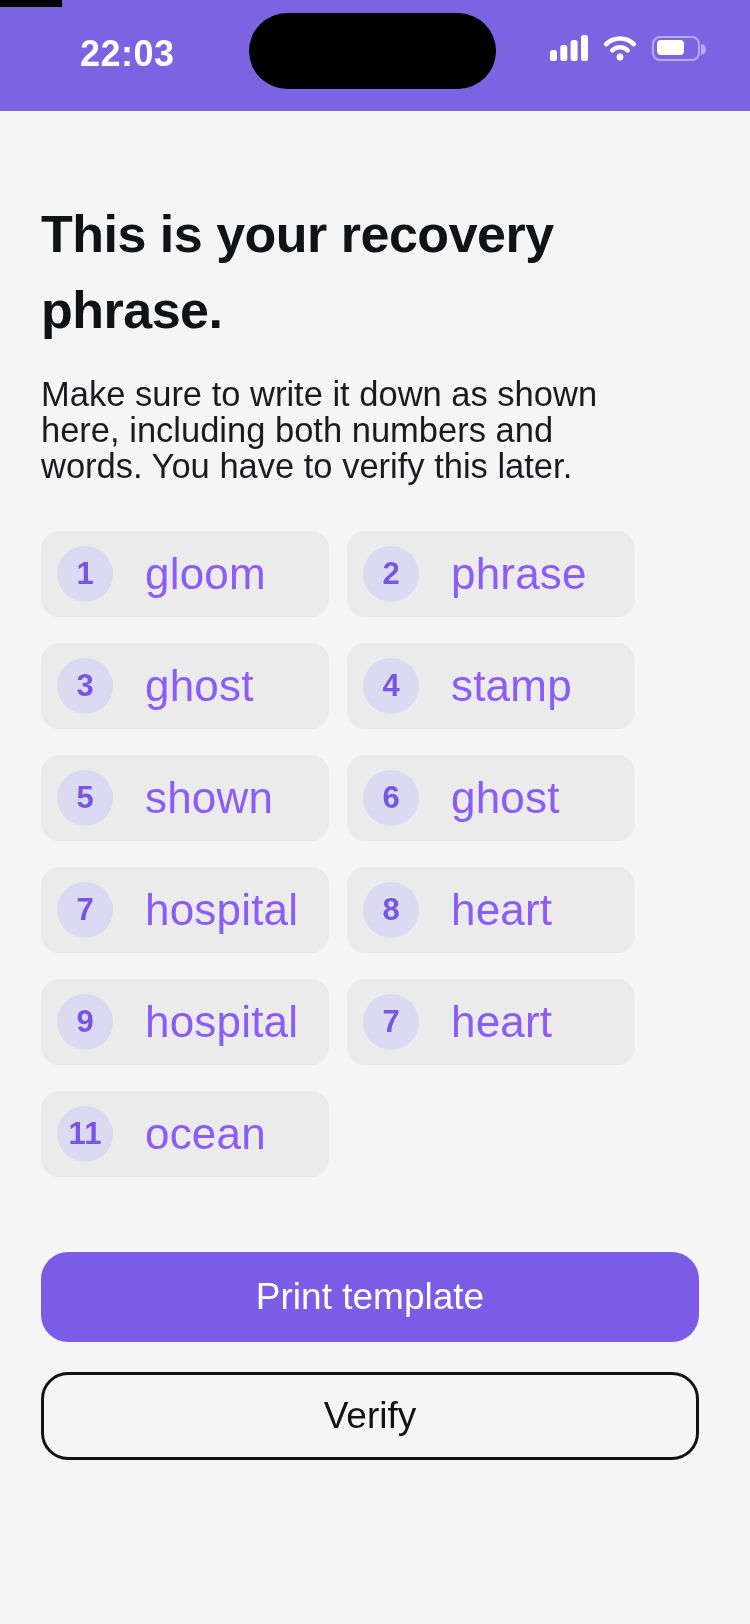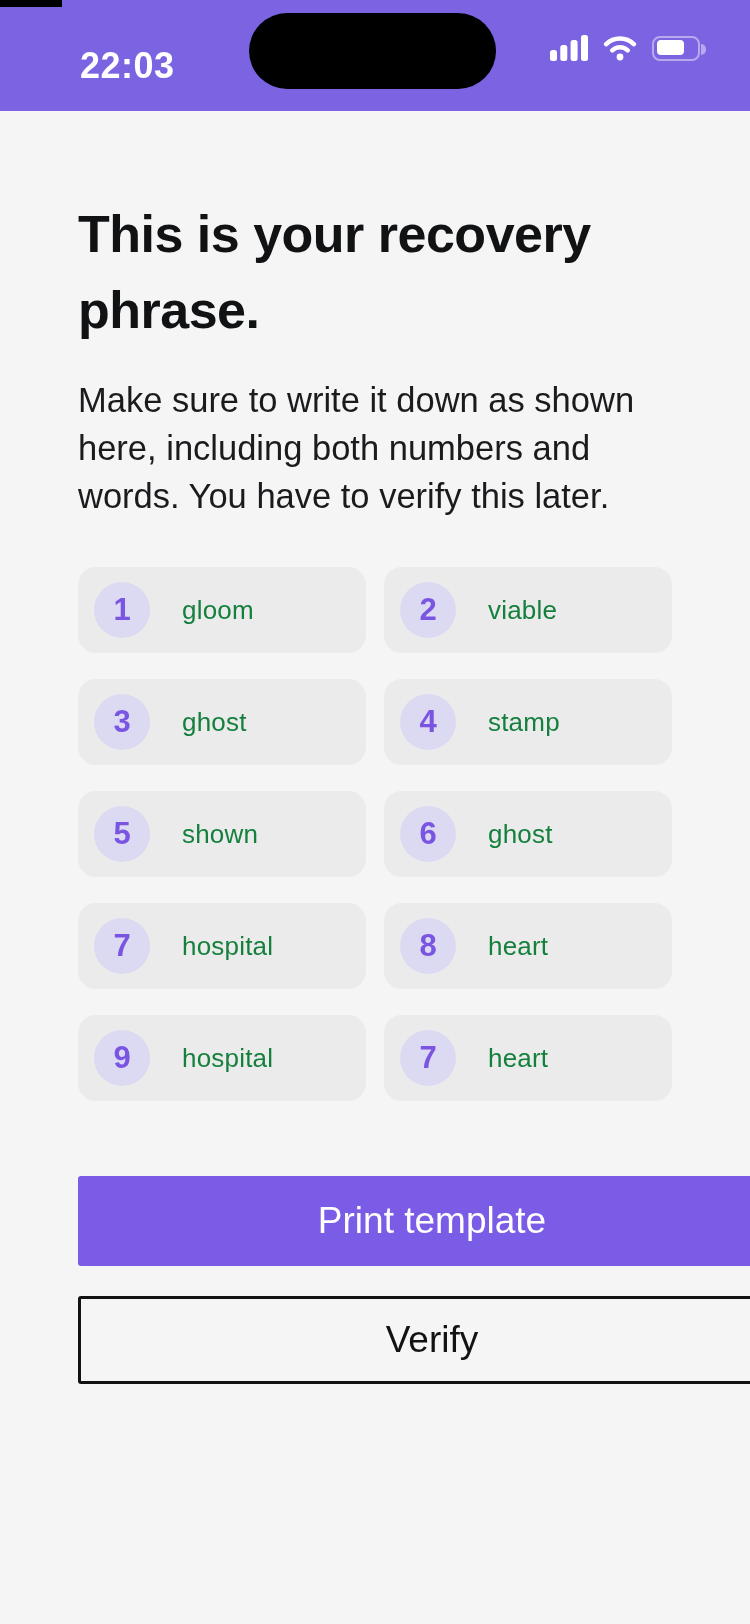--- a/index.html
+++ b/index.html
@@ -15,73 +15,73 @@
     overflow:hidden; position:relative;
   }
   
   .statusbar{
     position:relative; height:111px; background:var(--header-bg);
   }
   .corner-artifact{
     position:absolute; left:0; top:0; width:62px; height:7px; background:#000;
   }
   .time{
-    position:absolute; left:80px; top:44px; height:44px;
+    position:absolute; left:80px; top:32px; height:44px;
     color:#fff; font-size:36px; font-weight:600; letter-spacing:.5px;
     display:flex; align-items:center;
   }
   .dynamic-island{
     position:absolute; left:50%; transform:translateX(-51%);
     top:13px; width:247px; height:76px; background:#000; border-radius:40px;
   }
   .status-icons{
     position:absolute; right:50px; top:0; height:96px;
     display:flex; align-items:center; gap:15px;
   }
   .sig-svg,.wifi-svg{display:block;}
   .battery{position:relative; width:48px; height:25px;
     border:2.5px solid rgba(255,255,255,.45); border-radius:8px;}
   .battery-fill{position:absolute; left:2.5px; top:2.5px; width:29px; height:15px;
     background:#fff; border-radius:4px;}
   .battery-nub{position:absolute; right:-7.5px; top:6px; width:4.5px; height:11px;
     background:rgba(255,255,255,.45); border-radius:0 5px 5px 0;}
   
-  .main{padding:0 78px;}
+  .main{padding:0 41px;}
   .title{
     margin-top:85px; width:594px;
     font-size:52px; line-height:76px; font-weight:700;
     letter-spacing:-.5px; color:var(--title-color);
   }
   .description{
     margin-top:28px; width:594px;
-    font-size:34.5px; line-height:48px; font-weight:400;
+    font-size:34.5px; line-height:36px; font-weight:400;
     color:var(--body-color);
   }
   .word-grid{
     margin-top:47px; width:594px;
     display:grid; grid-template-columns:1fr 1fr;
     column-gap:18px; row-gap:26px;
   }
   .chip{
     height:86px; background:var(--chip-bg); border-radius:18px;
     display:flex; align-items:center; padding-left:16px;
   }
   .badge{
     width:56px; height:56px; border-radius:50%;
     background:var(--badge-bg); flex:0 0 56px;
     display:flex; align-items:center; justify-content:center;
     color:var(--badge-text); font-size:31px; font-weight:700;
   }
   .word{
-    margin-left:32px; font-size:26px; font-weight:500; color:#15803d;
+    margin-left:32px; font-size:44px; font-weight:500; color:#8b5cf6;
     letter-spacing:.2px;
   }
   .btn{
     display:flex; align-items:center; justify-content:center;
-    width:708px; border-radius:3px; cursor:pointer;
+    width:658px; border-radius:27px; cursor:pointer;
     font-family:inherit; font-size:37px; font-weight:500;
   }
   .btn-primary{
     margin-top:75px; height:90px; background:var(--accent);
     color:#fff; border:none;
   }
   .btn-secondary{
     margin-top:30px; height:88px; background:transparent;
     color:var(--outline); border:3px solid var(--outline);text-align:center;
   }
@@ -123,21 +123,21 @@
     <span class="badge">
       <span>1</span>
     </span>
     <span class="word">gloom</span>
   </div>
 
   <div class="chip">
     <span class="badge">
       <span>2</span>
     </span>
-    <span class="word">viable</span>
+    <span class="word">phrase</span>
   </div>
 
   <div class="chip">
     <span class="badge">
       <span>3</span>
     </span>
     <span class="word">ghost</span>
   </div>
 
   <div class="chip">
@@ -182,19 +182,25 @@
     <span class="word">hospital</span>
   </div>
 
   <div class="chip">
     <span class="badge">
       <span>7</span>
     </span>
     <span class="word">heart</span>
   </div>
 
+  <div class="chip">
+    <span class="badge">
+      <span>11</span>
+    </span>
+    <span class="word">ocean</span>
+  </div>
 
 </div>
 
   <button class="btn btn-primary">Print template</button>
 
   <button class="btn btn-secondary">Verify</button>
 </div>
 
 </body></html>

